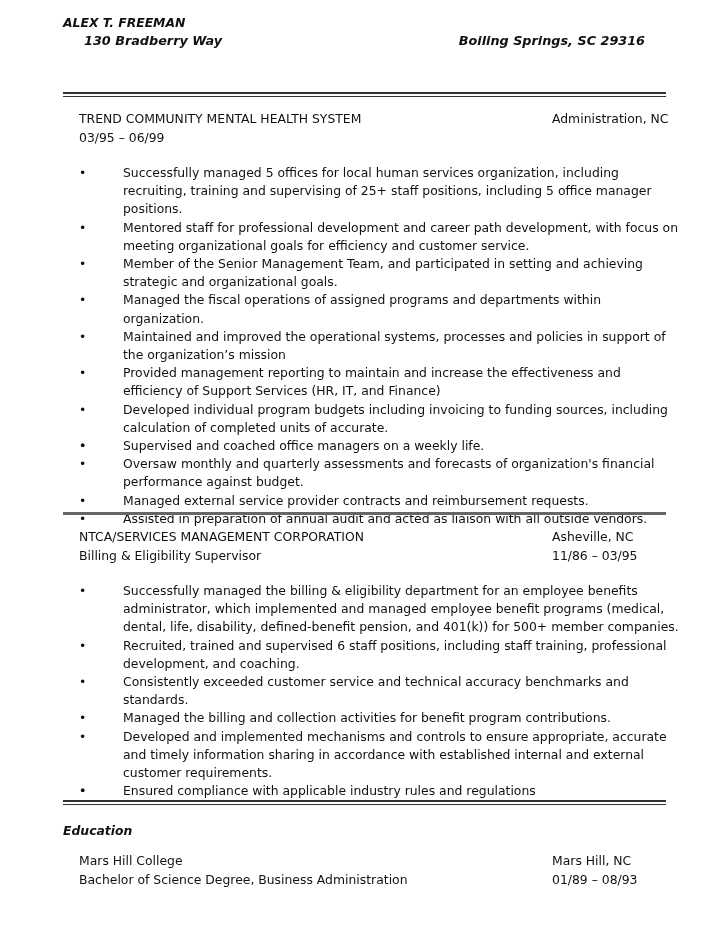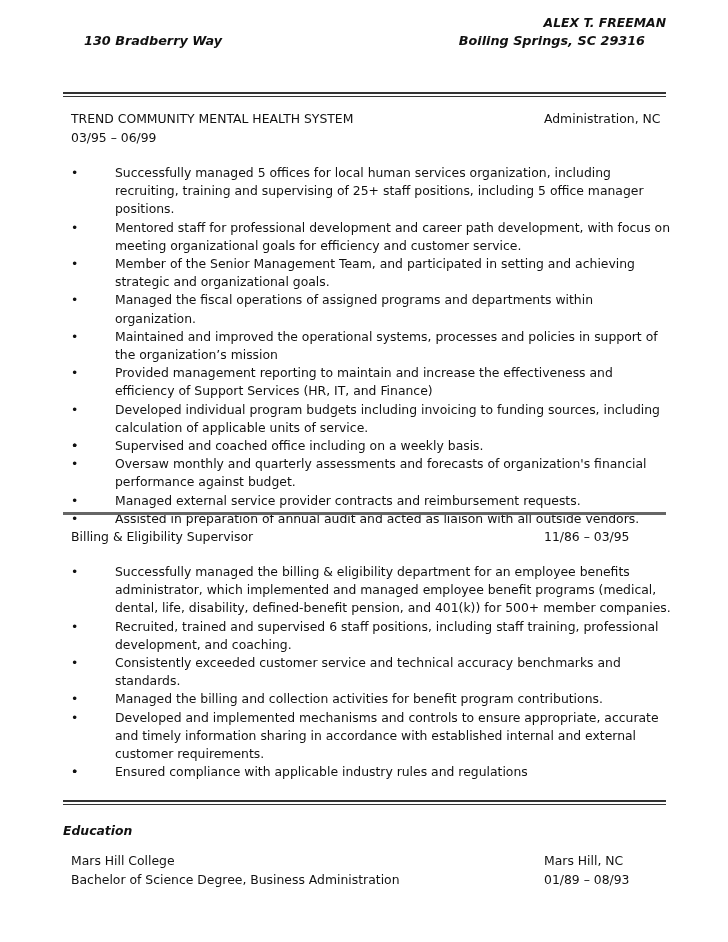--- a/index.html
+++ b/index.html
@@ -3,25 +3,25 @@
 <meta charset="utf-8">
 <style>
   html, body { margin: 0; padding: 0; background: #ffffff; }
   body {
     width: 728px; height: 942px; position: relative; overflow: hidden;
     font-family: "DejaVu Sans", sans-serif; color: #111111;
     font-size: 12.4px;
   }
   .page { position: absolute; left: 63px; top: 0; width: 603px; }
   .header { position: absolute; left: 0; top: 14px; width: 603px; }
-  .name { text-align: right; font-weight: bold; font-style: italic; font-size: 12.4px; height: 18px; line-height: 18px; }
+  .name { text-align: left; font-weight: bold; font-style: italic; font-size: 12.4px; height: 18px; line-height: 18px; }
   .hrow { display: flex; justify-content: space-between; font-weight: bold; font-style: italic; font-size: 12.8px; height: 18px; line-height: 18px; padding: 0 21px 0 21px; }
   .rule-double { position: absolute; left: 0; width: 603px; height: 5px; border-top: 2px solid #333; border-bottom: 1px solid #333; box-sizing: border-box; }
   .rule-thick { position: absolute; left: 0; width: 603px; height: 3px; background: #666; }
-  .job { position: absolute; left: 8px; width: 603px; }
+  .job { position: absolute; left: 16px; width: 603px; }
   .row2 { display: flex; height: 19px; line-height: 19px; }
   .row2 .l { flex: 1; }
   .row2 .r { width: 130px; }
   ul.b { list-style: none; margin: 0; padding: 0; }
   ul.b li { position: relative; padding-left: 44px; line-height: 18.2px; }
   ul.b li .dot { position: absolute; left: 0; top: 0; }
   .edu-title { position: absolute; left: 0; top: 822px; width: 603px; font-weight: bold; font-style: italic; line-height: 18px; }
 </style>
 </head>
 <body>
@@ -44,31 +44,35 @@
     <div class="row2">
       <span class="r">03/95 – 06/99</span>
     </div>
     <ul class="b" style="margin-top:17px;">
         <li><span class="dot">•</span><span>Successfully managed 5 offices for local human services organization, including recruiting, training and supervising of 25+ staff positions, including 5 office manager positions.</span></li>
         <li><span class="dot">•</span><span>Mentored staff for professional development and career path development, with focus on meeting organizational goals for efficiency and customer service.</span></li>
         <li><span class="dot">•</span><span>Member of the Senior Management Team, and participated in setting and achieving strategic and organizational goals.</span></li>
         <li><span class="dot">•</span><span>Managed the fiscal operations of assigned programs and departments within organization.</span></li>
         <li><span class="dot">•</span><span>Maintained and improved the operational systems, processes and policies in support of the organization’s mission</span></li>
         <li><span class="dot">•</span><span>Provided management reporting to maintain and increase the effectiveness and efficiency of Support Services (HR, IT, and Finance)</span></li>
-        <li><span class="dot">•</span><span>Developed individual program budgets including invoicing to funding sources, including calculation of applicable units of service.</span></li>
+        <li><span class="dot">•</span><span>Developed individual program budgets including invoicing to funding sources, including calculation of completed units of accurate.</span></li>
         <li><span class="dot">•</span></li>
-        <li><span class="dot">•</span><span>Supervised and coached office including on a weekly basis.</span></li>
+        <li><span class="dot">•</span><span>Supervised and coached office managers on a weekly life.</span></li>
         <li><span class="dot">•</span><span>Oversaw monthly and quarterly assessments and forecasts of organization's financial performance against budget.</span></li>
         <li><span class="dot">•</span><span>Managed external service provider contracts and reimbursement requests.</span></li>
         <li><span class="dot">•</span><span>Assisted in preparation of annual audit and acted as liaison with all outside vendors.</span></li>
       </ul>
   </div>
   <div class="rule-thick" style="top:512px;"></div>
 
   <div class="job" style="top:527px;">
+    <div class="row2">
+      <span class="l">NTCA/SERVICES MANAGEMENT CORPORATION</span>
+      <span class="r">Asheville, NC</span>
+    </div>
     <div class="row2">
       <span class="l">Billing &amp; Eligibility Supervisor</span>
       <span class="r">11/86 – 03/95</span>
     </div>
     <ul class="b" style="margin-top:17px;">
         <li><span class="dot">•</span><span>Successfully managed the billing &amp; eligibility department for an employee benefits administrator, which implemented and managed employee benefit programs (medical, dental, life, disability, defined-benefit pension, and 401(k)) for 500+ member companies.</span></li>
         <li><span class="dot">•</span><span>Recruited, trained and supervised 6 staff positions, including staff training, professional development, and coaching.</span></li>
         <li><span class="dot">•</span><span>Consistently exceeded customer service and technical accuracy benchmarks and standards.</span></li>
         <li><span class="dot">•</span><span>Managed the billing and collection activities for benefit program contributions.</span></li>
         <li><span class="dot">•</span><span>Developed and implemented mechanisms and controls to ensure appropriate, accurate and timely information sharing in accordance with established internal and external customer requirements.</span></li>

